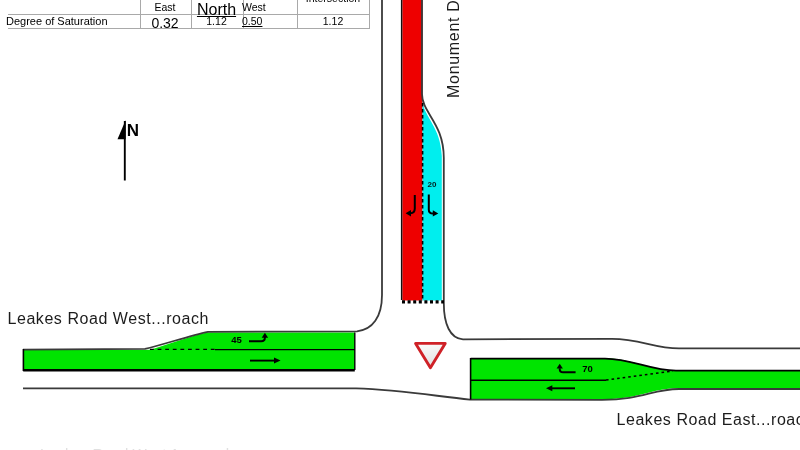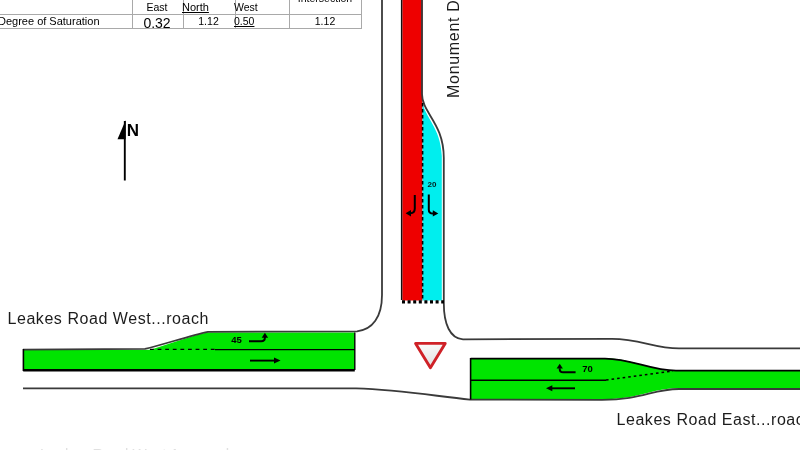--- a/index.html
+++ b/index.html
@@ -81,32 +81,32 @@
   <path d="M125.6,120.2 L125.6,139.2 L117.5,139.2 Z" fill="#000"></path>
   <text x="126.8" y="136.2" font-size="17" font-weight="bold" fill="#000">N</text>
 
   <text x="7.5" y="324" font-size="16" fill="#1c1c1c" letter-spacing="0.55">Leakes Road West...roach</text>
   <text x="616.5" y="424.5" font-size="16" fill="#1c1c1c" letter-spacing="0.55">Leakes Road East...roach</text>
   <text x="458.5" y="98" font-size="16" fill="#1c1c1c" letter-spacing="0.7" transform="rotate(-90 458.5 98)">Monument D</text>
 
   <text x="40" y="459" font-size="15" fill="#e0e0e0">Leakes Road West Approach</text>
 </svg>
 
-<div style="position:absolute;left:0;top:0;width:362px;height:45px;">
+<div style="position:absolute;left:8px;top:0;width:362px;height:45px;">
 
   <div style="position:absolute;left:0;top:13.5px;width:361.5px;height:1px;background:#a9a9a9;"></div>
   <div style="position:absolute;left:0;top:27.5px;width:361.5px;height:1px;background:#a9a9a9;"></div>
   <div style="position:absolute;left:131.5px;top:0;width:1px;height:28px;background:#a9a9a9;"></div>
   <div style="position:absolute;left:182.5px;top:0;width:1px;height:28px;background:#a9a9a9;"></div>
   <div style="position:absolute;left:234.5px;top:0;width:1px;height:28px;background:#a9a9a9;"></div>
   <div style="position:absolute;left:288.5px;top:0;width:1px;height:28px;background:#a9a9a9;"></div>
   <div style="position:absolute;left:360.5px;top:0;width:1px;height:28px;background:#a9a9a9;"></div>
 
   <div class="t" style="left:131px;top:0.5px;width:52px;text-align:center;font-size:10.5px;color:#000;">East</div>
-  <div class="t" style="left:182px;top:0.5px;width:53px;text-align:left;font-size:11px;color:#000;text-decoration:underline;">North</div>
+  <div class="t" style="left:182px;top:0.5px;width:53px;text-align:center;font-size:16px;color:#000;text-decoration:underline;">North</div>
   <div class="t" style="left:234px;top:0.5px;width:55px;font-size:10.5px;color:#000;">West</div>
   <div class="t" style="left:289px;top:-8px;width:72px;text-align:center;font-size:10.5px;color:#000;">Intersection</div>
   <div class="t" style="left:-2px;top:14.5px;font-size:11px;color:#000;">Degree of Saturation</div>
   <div class="t" style="left:131px;top:14.5px;width:52px;text-align:center;font-size:14px;color:#000;">0.32</div>
   <div class="t" style="left:182px;top:14.5px;width:53px;text-align:center;font-size:10.5px;color:#000;">1.12</div>
   <div class="t" style="left:234px;top:14.5px;width:55px;font-size:10.5px;color:#000;text-decoration:underline;">0.50</div>
   <div class="t" style="left:289px;top:14.5px;width:72px;text-align:center;font-size:10.5px;color:#000;">1.12</div>
 </div>
 
 </div>

